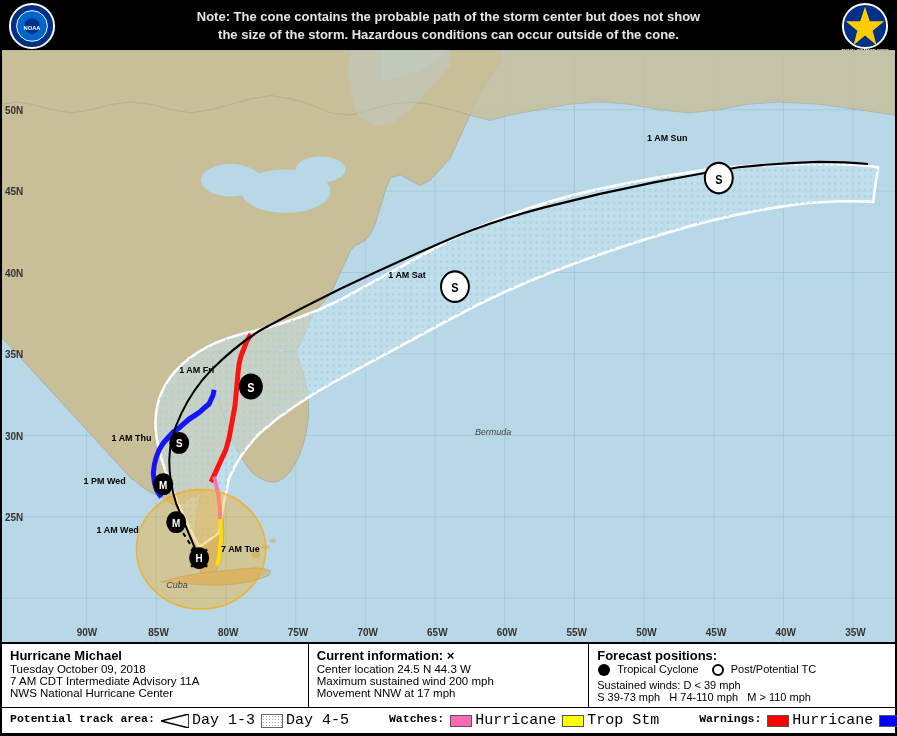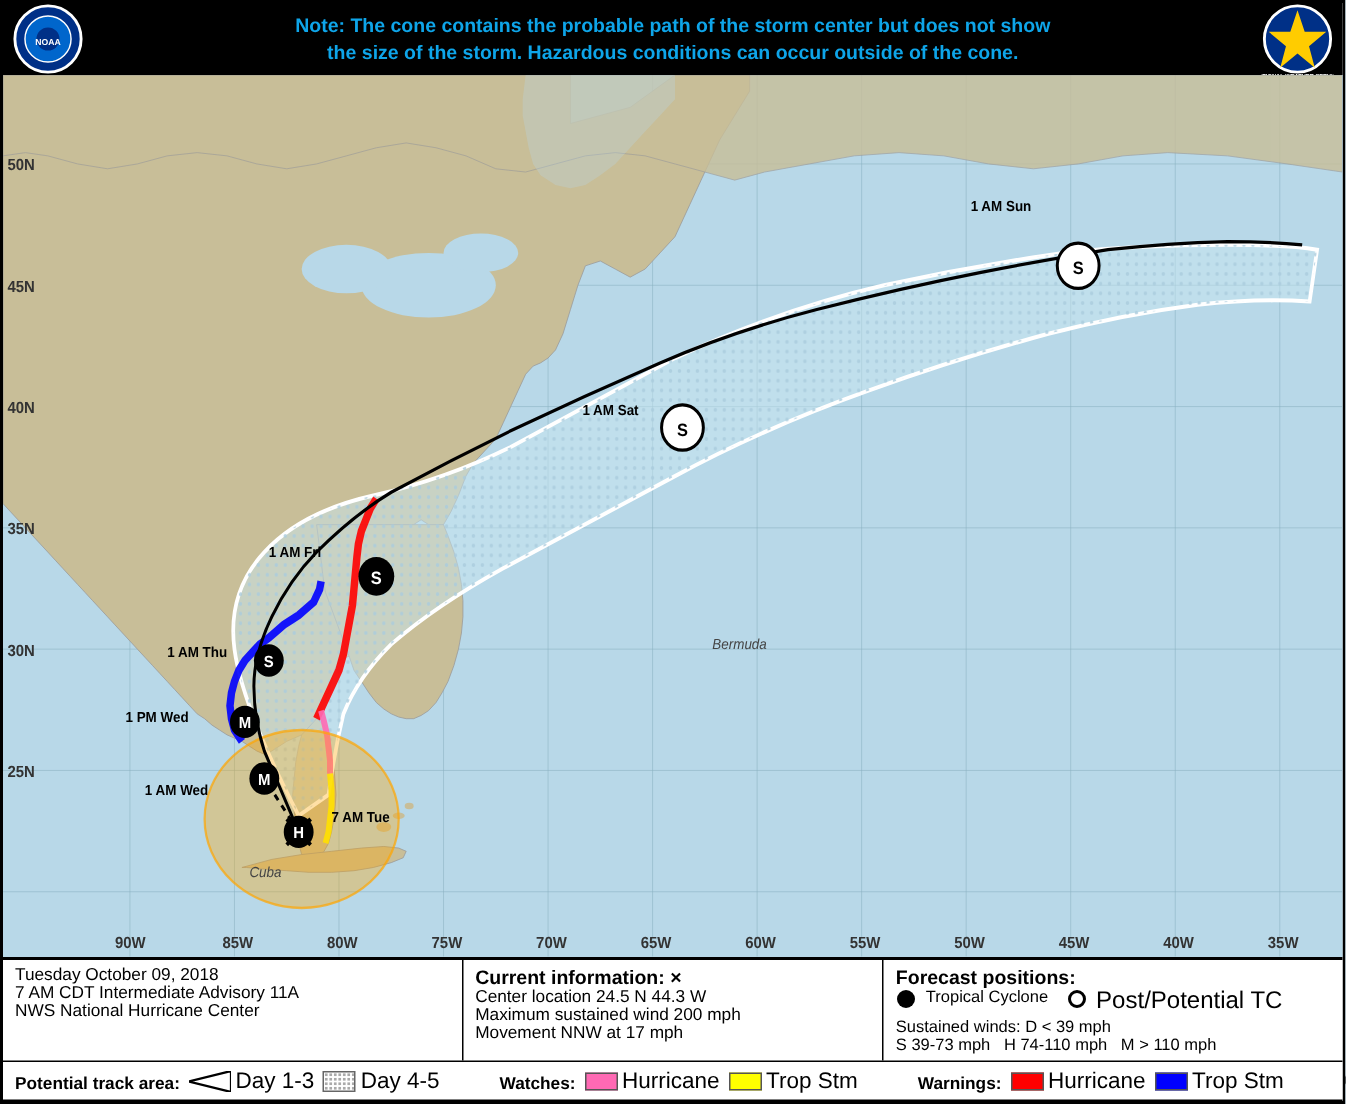--- a/index.html
+++ b/index.html
@@ -15,21 +15,21 @@
       width: 897px;
       height: 736px;
       display: flex;
       flex-direction: column;
       border: 2px solid #000;
     }
 
     
     .top-banner {
       background: #000;
-      color: #0ea5e9;
+      color: #e5e5e5;
       text-align: center;
       padding: 6px 60px;
       font-size: 13px;
       font-weight: bold;
       line-height: 1.4;
       position: relative;
       flex-shrink: 0;
     }
     .noaa-logo {
       position: absolute;
@@ -95,23 +95,24 @@
     .legend-row {
       display: flex;
       align-items: center;
       padding: 4px 8px;
       gap: 16px;
       border-bottom: 1px solid #000;
     }
 
     .legend-section {
       display: flex;
-      align-items: flex-end;
+      align-items: flex-start;
       gap: 6px;
       flex-shrink: 0;
+      font-family: Liberation Mono, monospace;
     }
 
     .legend-title {
       font-weight: bold;
       font-size: 11.5px;
     }
 
     .legend-item {
       display: flex;
       align-items: center;
@@ -348,20 +349,21 @@
 
       <text x="165" y="496" fill="#444" font-size="9" font-style="italic">Cuba</text>
     </svg>
   </div>
 
   <div class="bottom-section">
 
     <div class="info-row">
 
       <div class="info-col" style="flex:1.1">
+        <span class="title">Hurricane Michael</span>
         <div>Tuesday October 09, 2018</div>
         <div>7 AM CDT Intermediate Advisory 11A</div>
         <div>NWS National Hurricane Center</div>
       </div>
 
       <div class="info-col" style="flex:1">
         <span class="title">Current information: ×</span>
         <div>Center location 24.5 N 44.3 W</div>
         <div>Maximum sustained wind 200 mph</div>
         <div>Movement NNW at 17 mph</div>
@@ -370,21 +372,21 @@
       <div class="info-col" style="flex:1.1; border-right:none">
         <span class="title">Forecast positions:</span>
         <div style="display:flex;align-items:flex-start;gap:6px;margin-bottom:2px">
           <span class="fc-icon">
               <span class="fc-circle-filled"></span>
             </span>
           <span style="font-size:11px">Tropical Cyclone</span>
           <span class="fc-icon" style="margin-left:6px">
               <span class="fc-circle-open"></span>
             </span>
-          <span style="font-size:16px">Post/Potential TC</span>
+          <span style="font-size:11px">Post/Potential TC</span>
         </div>
         <div style="font-size:11px">
           <span>Sustained winds:</span>
           <span>D &lt; 39 mph</span>
         </div>
         <div style="font-size:11px">
           <span>S 39-73 mph</span>
           <span style="margin-left:6px">H 74-110 mph</span>
           <span style="margin-left:6px">M &gt; 110 mph</span>
         </div>

